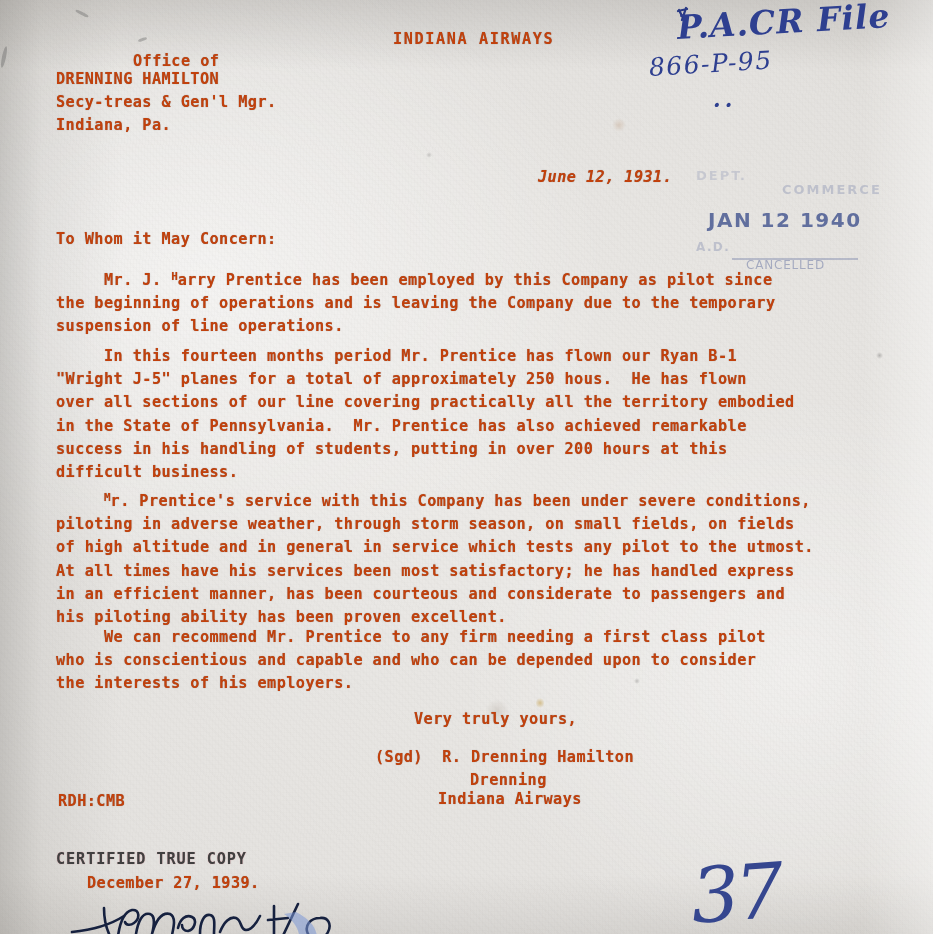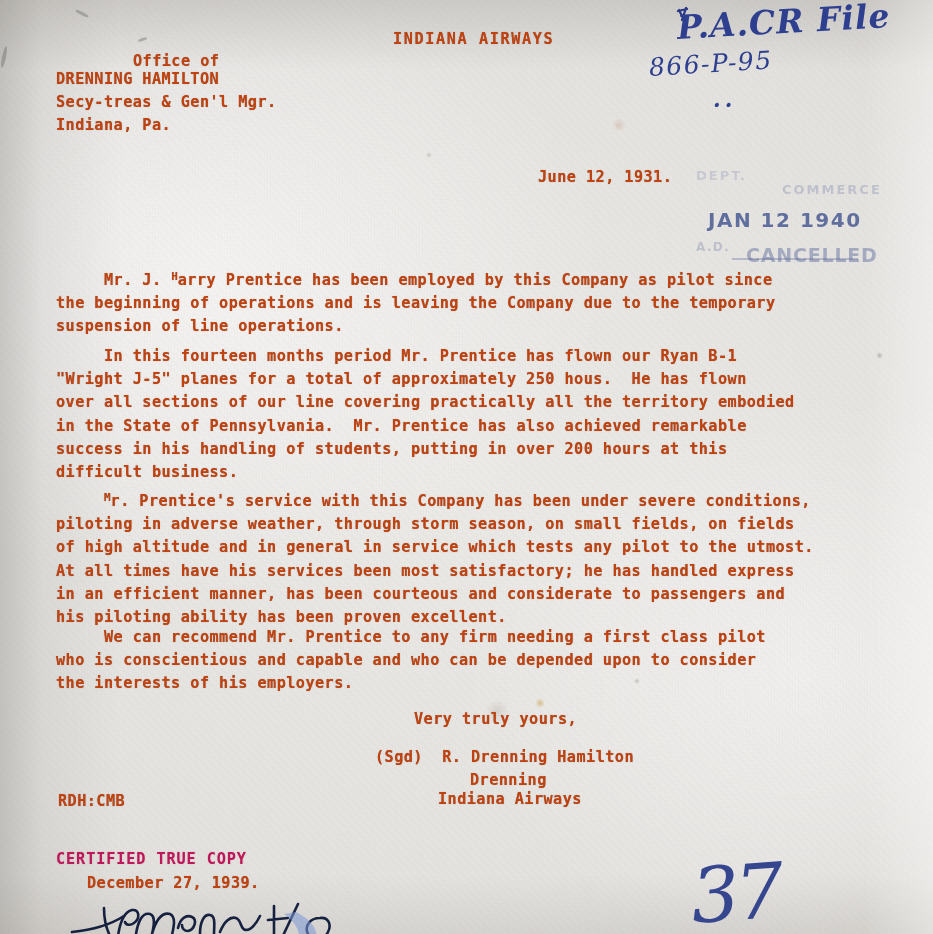--- a/index.html
+++ b/index.html
@@ -72,41 +72,41 @@
 
   .sup-letter {
     font-size: 11px;
     vertical-align: 5px;
     letter-spacing: 0;
   }
 
   #heading-company { left: 393px; top: 28px; letter-spacing: 1.6px; }
   #office-of       { left: 133px; top: 50px; }
   #addr-block      { left: 56px;  top: 68px; }
-  #date-line       { left: 538px; top: 166px; }
+  #date-line       { left: 538px; top: 166px; font-style: italic; }
   #salutation      { left: 56px;  top: 228px; }
   #para-1          { left: 56px;  top: 265px; }
   #para-2          { left: 56px;  top: 345px; }
   #para-3          { left: 56px;  top: 486px; }
   #para-4          { left: 56px;  top: 626px; }
   #closing         { left: 414px; top: 708px; }
   #sign-name       { left: 375px; top: 746px; }
   #sign-title      { left: 470px; top: 769px; }
   #sign-company    { left: 438px; top: 788px; }
   #initials        { left: 44px;  top: 790px; margin-left: 14px; }
   #cert-date       { left: 87px;  top: 872px; }
 
   #certified-true {
     position: absolute;
     left: 56px; top: 850px;
     font-family: "DejaVu Sans Mono", "Liberation Mono", monospace;
     font-size: 15.2px;
     letter-spacing: .9px;
     font-weight: 700;
-    color: #be185d;
+    color: #404040;
     white-space: pre;
     text-shadow: 0 0 1px rgba(178,56,74,0.55);
   }
 
   
   .ink-blue {
     position: absolute;
     color: #2e3f90;
     font-family: "DejaVu Serif", "Liberation Serif", serif;
     font-style: italic;
@@ -171,23 +171,23 @@
     position: absolute; left: 6px; top: 72px;
     font-size: 12px; letter-spacing: 1.4px;
     opacity: .23; white-space: pre; font-weight: 700;
   }
   #date-stamp .stamp-rule {
     position: absolute; left: 42px; top: 90px;
     width: 126px; height: 2px;
     background: #3d4f8c; opacity: .28;
   }
   #date-stamp .stamp-word {
-    position: absolute; left: 56px; top: 76px;
-    font-size: 19px; letter-spacing: .8px;
-    opacity: .38; font-weight: 700; white-space: pre;
+    position: absolute; left: 56px; top: 90px;
+    font-size: 12px; letter-spacing: .8px;
+    opacity: .38; font-weight: 400; white-space: pre;
   }
 
   
   #cert-signature {
     position: absolute;
     left: 70px; top: 892px;
     width: 330px; height: 54px;
   }
 
   .pencil-mark {
@@ -221,20 +221,21 @@
   <div class="typed" id="heading-company">INDIANA AIRWAYS</div>
 
   <div class="typed" id="office-of">Office of</div>
 
   <div class="typed block" id="addr-block"><span>DRENNING HAMILTON</span>
 <span>Secy-treas &amp; Gen'l Mgr.</span>
 <span>Indiana, Pa.</span></div>
 
   <div class="typed" id="date-line">June 12, 1931.</div>
 
+  <div class="typed" id="salutation">To Whom it May Concern:</div>
 
   <div class="typed block" id="para-1"><span>     Mr. J. </span><span class="sup-letter">H</span><span>arry Prentice has been employed by this Company as pilot since
 the beginning of operations and is leaving the Company due to the temporary
 suspension of line operations.</span></div>
 
   <div class="typed block" id="para-2">     In this fourteen months period Mr. Prentice has flown our Ryan B-1
 "Wright J-5" planes for a total of approximately 250 hous.  He has flown
 over all sections of our line covering practically all the territory embodied
 in the State of Pennsylvania.  Mr. Prentice has also achieved remarkable
 success in his handling of students, putting in over 200 hours at this

